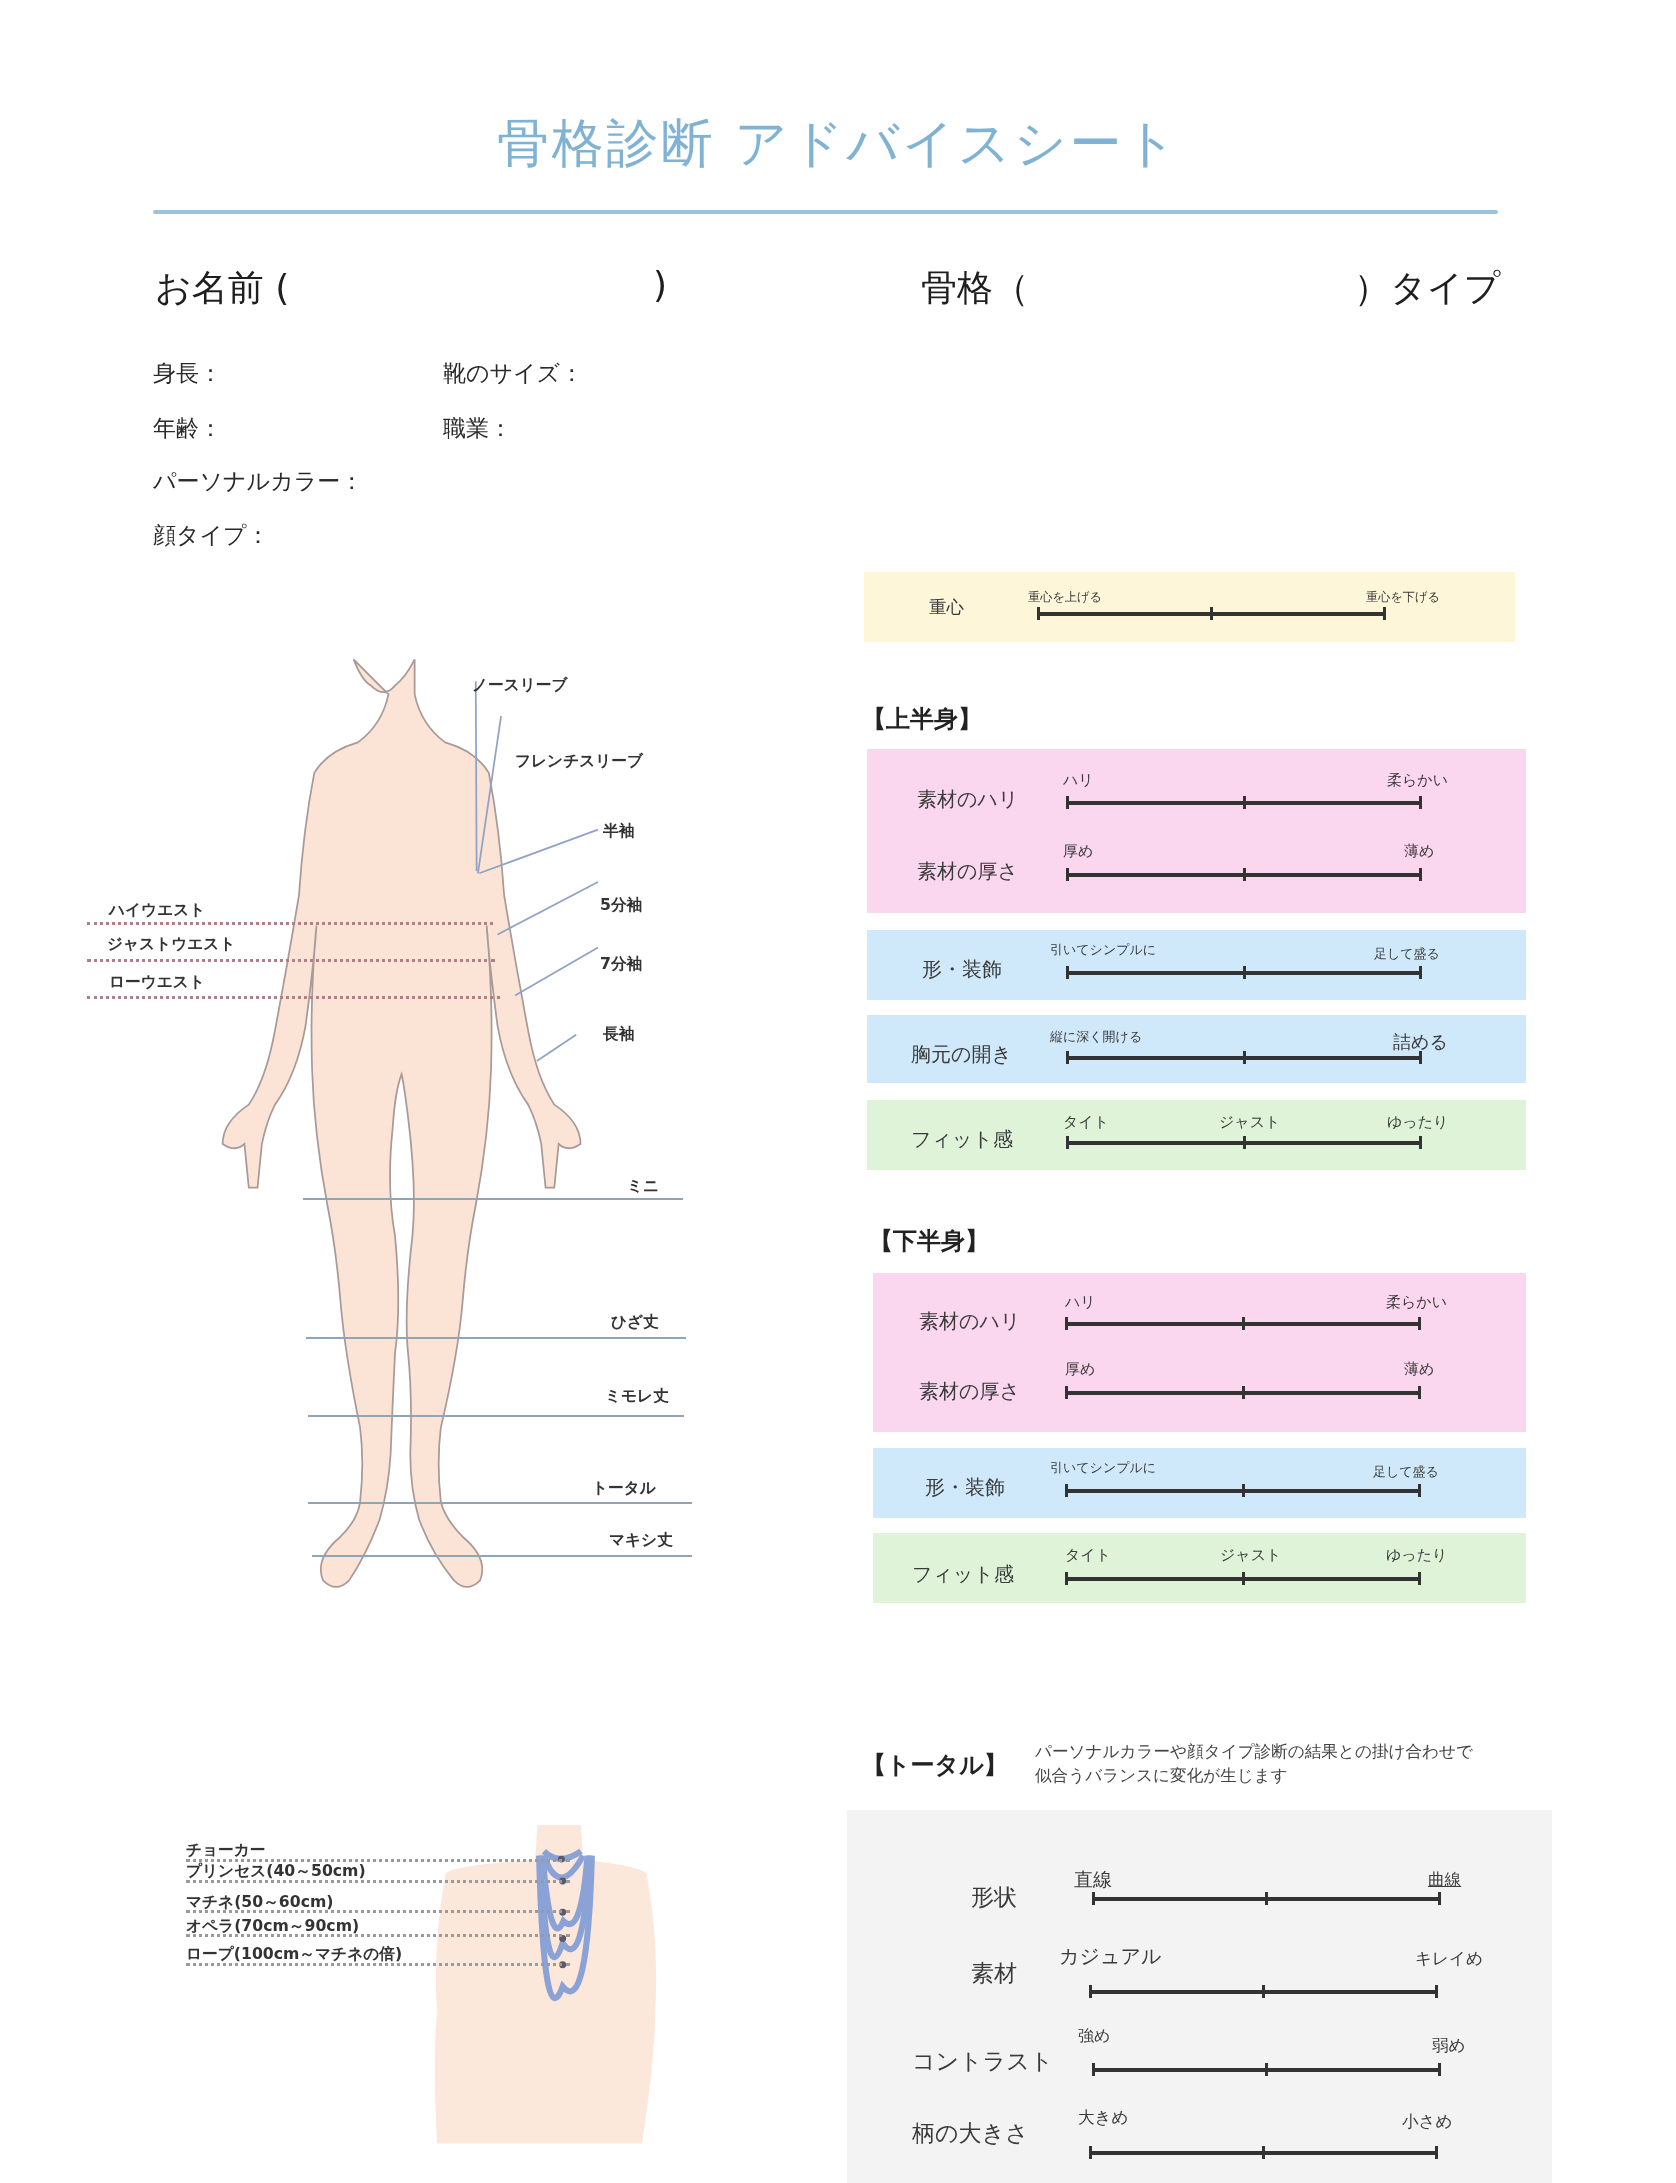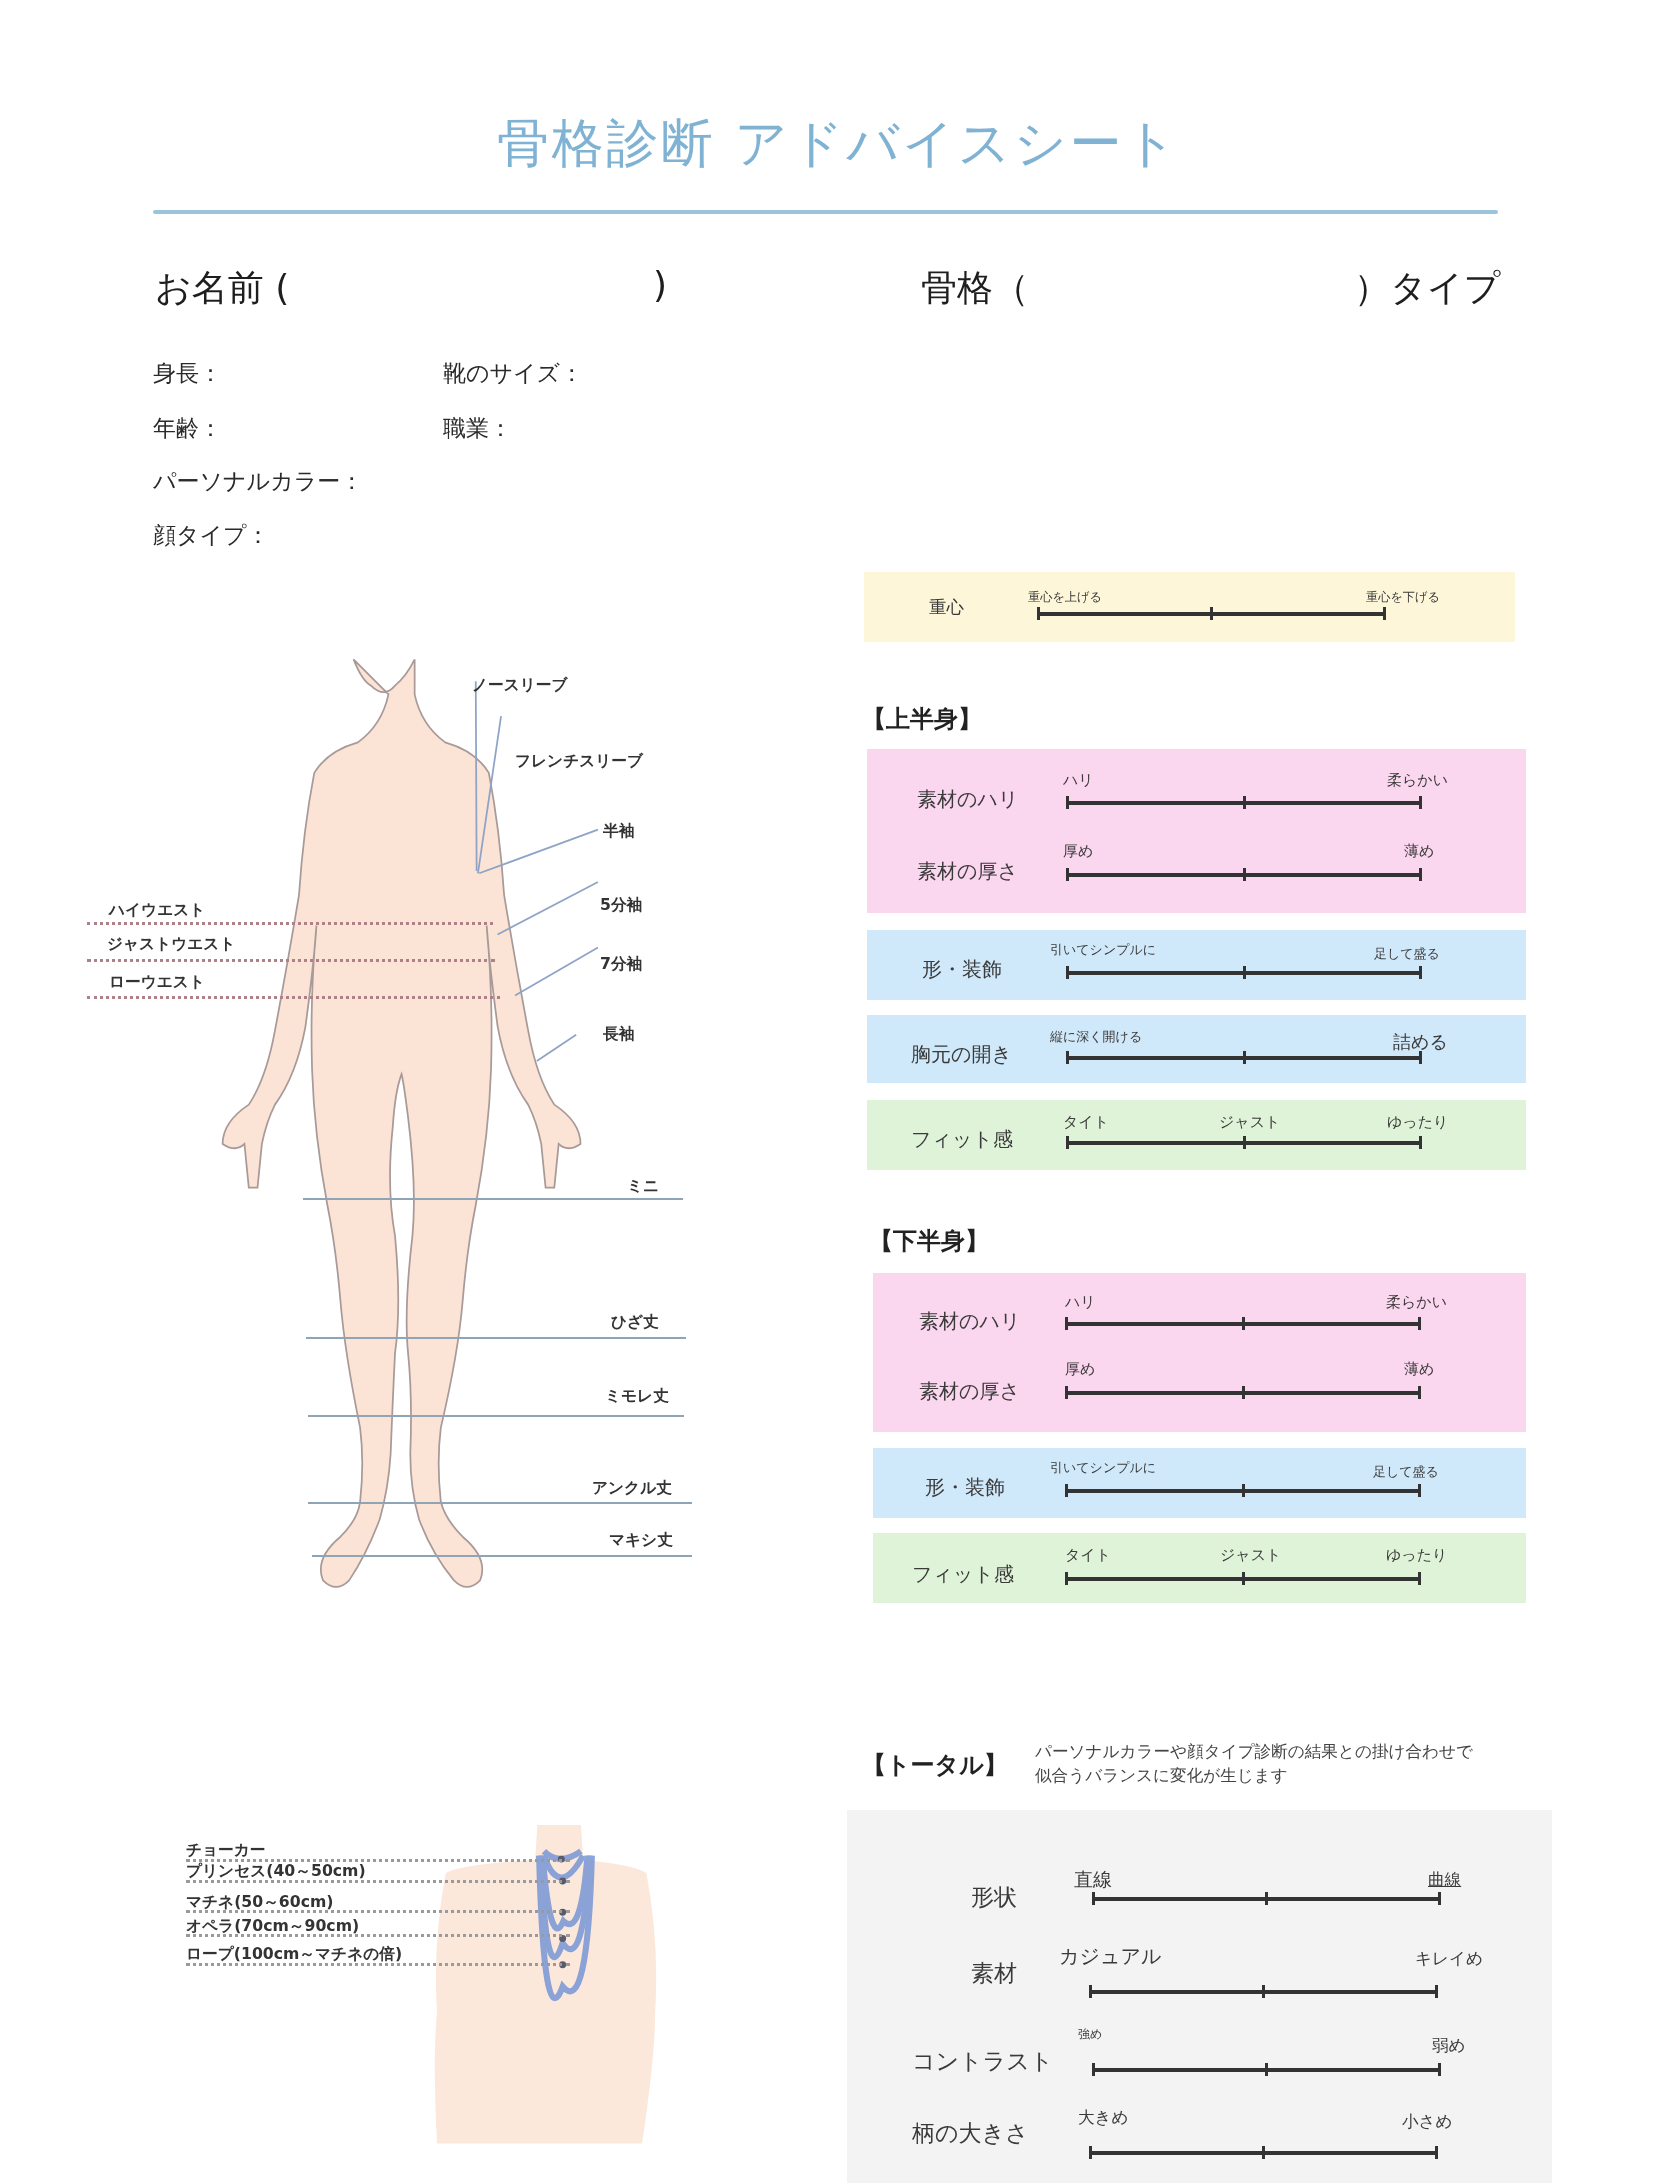--- a/index.html
+++ b/index.html
@@ -170,21 +170,21 @@
   <div class="row-label" style="left:124px;top:148px;font-size:23px;">素材</div>
   <div class="end-label" style="left:212px;top:133px;font-size:20px;">カジュアル</div>
   <div class="end-label" style="left:568px;top:138px;font-size:16.6px;">キレイめ</div>
   <div class="scale" style="left:242px;top:180px;width:349px;">
     <div class="tick" style="left:0;"></div>
       <div class="tick" style="left:173px;"></div>
       <div class="tick" style="right:0;"></div>
   </div>
 
   <div class="row-label" style="left:65px;top:236px;font-size:23px;">コントラスト</div>
-  <div class="end-label" style="left:231px;top:216px;font-size:12px;">強め</div>
+  <div class="end-label" style="left:231px;top:216px;font-size:16px;">強め</div>
   <div class="end-label" style="left:585px;top:225px;font-size:16.6px;">弱め</div>
   <div class="scale" style="left:245px;top:258px;width:349px;">
     <div class="tick" style="left:0;"></div>
       <div class="tick" style="left:173px;"></div>
       <div class="tick" style="right:0;"></div>
   </div>
 
   <div class="row-label" style="left:65px;top:308px;font-size:23px;">柄の大きさ</div>
   <div class="end-label" style="left:231px;top:297px;font-size:16.6px;">大きめ</div>
   <div class="end-label" style="left:555px;top:301px;font-size:16.6px;">小さめ</div>
@@ -226,21 +226,21 @@
 <div class="fig-label" style="left:600px;top:954px;">7分袖</div>
 <div class="fig-label" style="left:603px;top:1024px;">長袖</div>
 
 <div class="fig-label" style="left:109px;top:900px;">ハイウエスト</div>
 <div class="fig-label" style="left:107px;top:934px;">ジャストウエスト</div>
 <div class="fig-label" style="left:109px;top:972px;">ローウエスト</div>
 
 <div class="fig-label" style="left:627px;top:1176px;">ミニ</div>
 <div class="fig-label" style="left:611px;top:1312px;">ひざ丈</div>
 <div class="fig-label" style="left:605px;top:1386px;">ミモレ丈</div>
-<div class="fig-label" style="left:592px;top:1478px;">アンクル丈</div>
+<div class="fig-label" style="left:592px;top:1478px;">トータル</div>
 <div class="fig-label" style="left:609px;top:1530px;">マキシ丈</div>
 
 <svg class="abs" style="left:175px;top:1812px;" width="524" height="349" viewBox="0 0 1200 800">
   <path d="M830 30 L930 30 L935 110 Q1050 120 1080 140 Q1110 300 1100 460 Q1100 560 1070 760 L600 760 Q590 560 600 460 Q590 300 620 140 Q650 120 825 110 Z" fill="#fbe3d5" opacity="0.85"></path>
   <g fill="none" stroke="#7f9bd6" stroke-width="14" opacity="0.9">
     <path d="M845 90 Q880 125 930 90"></path>
     <path d="M845 100 Q880 200 935 100"></path>
     <path d="M842 100 Q860 320 890 250 Q930 290 945 100"></path>
     <path d="M838 100 Q850 420 888 300 Q935 370 950 100"></path>
     <path d="M834 100 Q845 520 888 400 Q945 470 955 100"></path>

